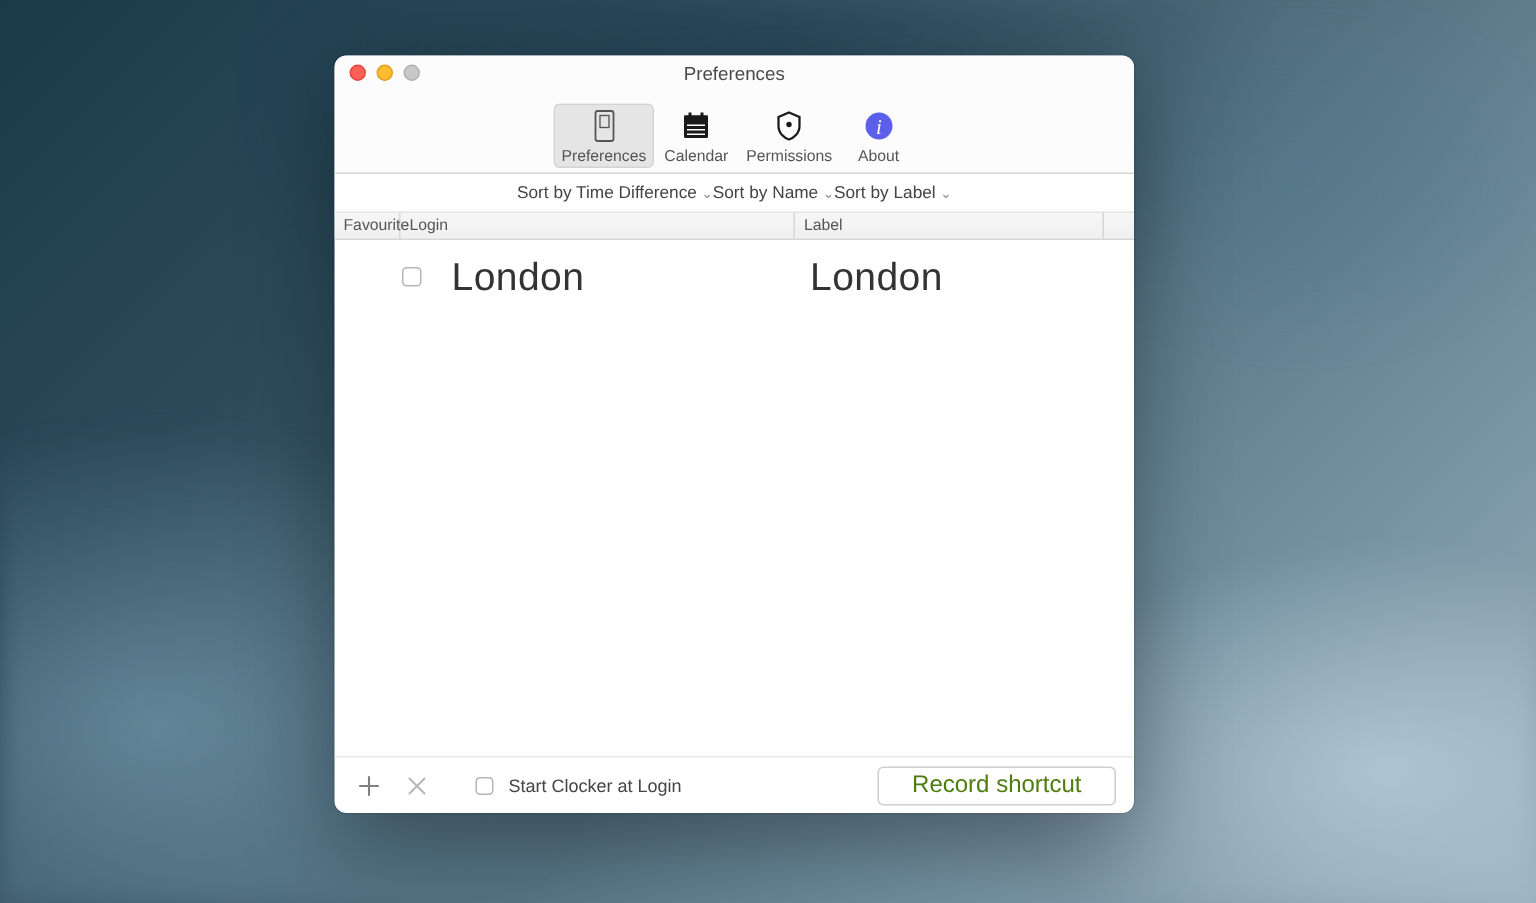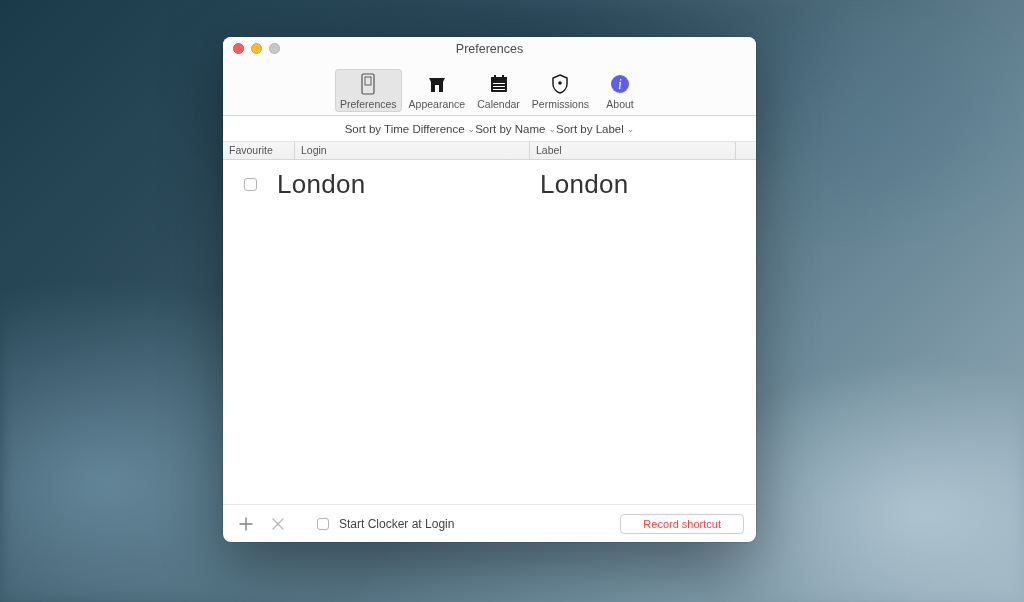--- a/index.html
+++ b/index.html
@@ -109,27 +109,28 @@
       display: flex;
       background: linear-gradient(#f6f6f6,#f0f0f0);
       border-bottom: 1px solid #d6d6d6;
       font-size: 10.5px;
       color: #555;
     }
     .headerrow > div {
       border-right: 1px solid #d6d6d6;
       padding: 2px 6px;
     }
-    .col-fav { width: 72px; }
+    .col-fav { width: 44px; }
     .col-name { flex: 1; }
     .col-label { width: 206px; }
     .col-end { width: 20px; border-right: none !important; }
     .content {
       flex: 1;
       overflow: auto;
+      margin-left: 24px;
     }
     .row {
       display: flex;
       align-items: center;
       height: 48px;
       padding: 0 6px;
     }
     .row .cell-fav { width: 42px; display:flex; justify-content:center; }
     .row .cell-name { flex: 1; font-size: 26px; font-weight: 300; color: #333; letter-spacing: 0.3px; padding-left: 6px; }
     .row .cell-label { width: 210px; font-size: 26px; font-weight: 300; color: #333; letter-spacing: 0.3px; }
@@ -154,23 +155,23 @@
     }
     .login-check {
       width: 12px; height: 12px; border:1px solid #b5b5b5; border-radius:3px;
       margin-left: 18px;
     }
     .record-btn {
       margin-left: auto;
       border: 1px solid #cfcfcf;
       border-radius: 4px;
       background: #fff;
-      font-size: 11px;
+      font-size: 16px;
       padding: 3px 22px;
-      color: #ef4444;
+      color: #4d7c0f;
     }
   </style>
 </head>
 <body>
 
 <div class="window">
 
   <div class="titlebar">
     <div class="traffic">
       <span class="t-close"></span>
@@ -182,28 +183,20 @@
 
   <div class="toolbar">
     <div class="tb-item active">
       <div class="tb-icon">
         <svg width="18" height="22" viewBox="0 0 18 22">
             <rect x="3" y="1" width="12" height="20" rx="1.5" fill="none" stroke="#555" stroke-width="1.2"></rect>
             <rect x="6" y="4" width="6" height="8" fill="none" stroke="#555" stroke-width="0.9"></rect>
           </svg>
       </div>
       <span>Preferences</span>
-    </div>
-    <div class="tb-item">
-      <div class="tb-icon">
-        <svg width="22" height="20" viewBox="0 0 22 20">
-            <path d="M3 4 h16 l-2 4 v10 h-4 v-7 h-4 v7 h-4 v-10 z" fill="#1a1a1a"></path>
-          </svg>
-      </div>
-      <span>Appearance</span>
     </div>
     <div class="tb-item">
       <div class="tb-icon">
         <svg width="20" height="20" viewBox="0 0 20 20">
             <rect x="2" y="3" width="16" height="15" rx="1" fill="#1a1a1a"></rect>
             <rect x="2" y="3" width="16" height="4" fill="#1a1a1a"></rect>
             <rect x="4" y="9" width="12" height="1" fill="#fff"></rect>
             <rect x="4" y="12" width="12" height="1" fill="#fff"></rect>
             <rect x="4" y="15" width="12" height="1" fill="#fff"></rect>
             <rect x="5" y="1" width="2" height="4" fill="#1a1a1a"></rect>

